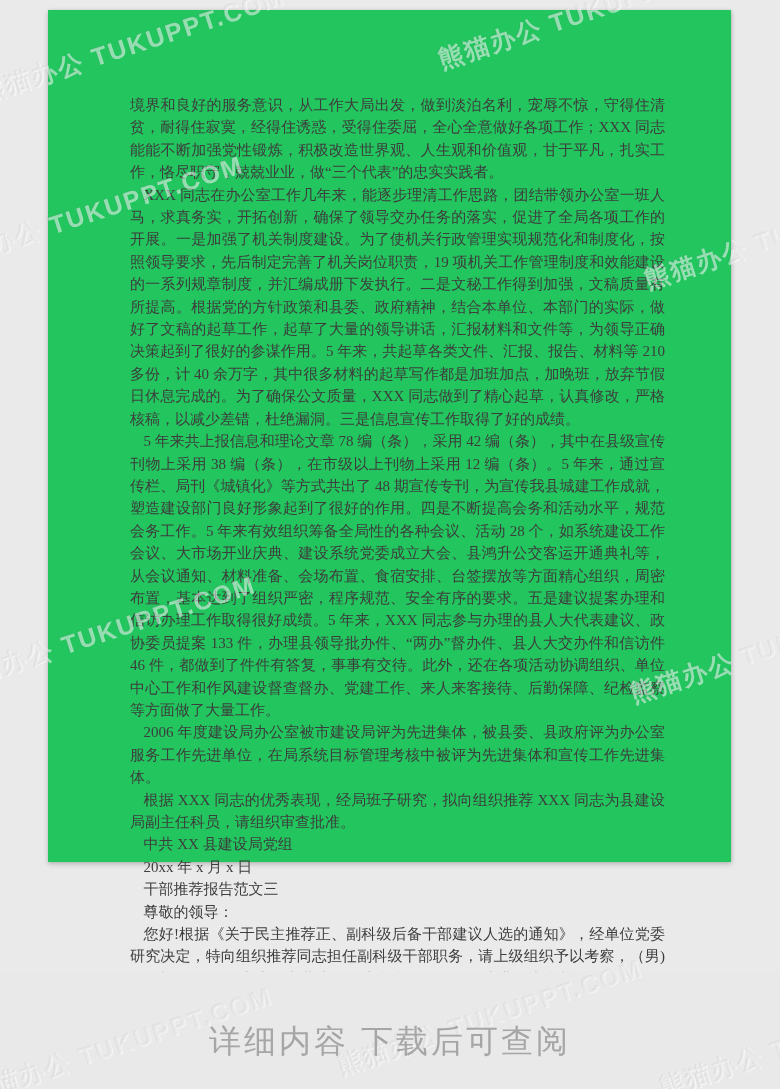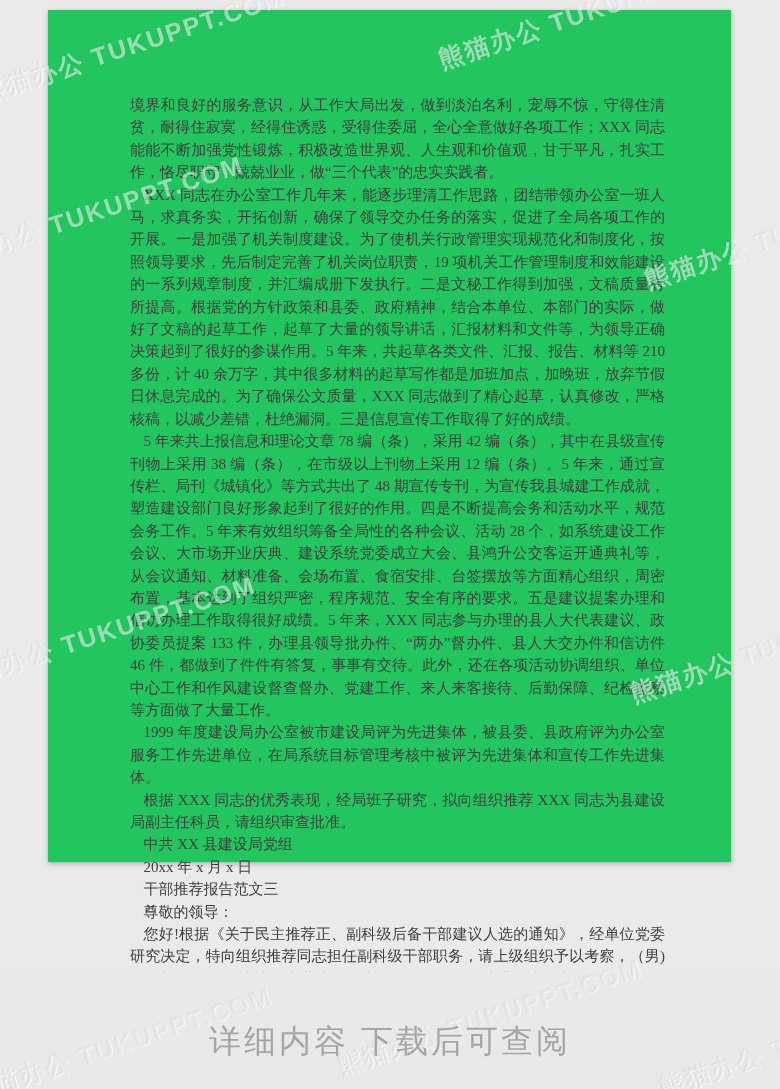--- a/index.html
+++ b/index.html
@@ -89,21 +89,21 @@
 </head>
 <body>
 
 <div class="canvas">
 
   <div class="doc-page">
     <div class="doc-text">
       <p class="para">境界和良好的服务意识，从工作大局出发，做到淡泊名利，宠辱不惊，守得住清贫，耐得住寂寞，经得住诱惑，受得住委屈，全心全意做好各项工作；XXX 同志能能不断加强党性锻炼，积极改造世界观、人生观和价值观，甘于平凡，扎实工作，恪尽职守，兢兢业业，做“三个代表”的忠实实践者。</p>
       <p class="para indent">XXX 同志在办公室工作几年来，能逐步理清工作思路，团结带领办公室一班人马，求真务实，开拓创新，确保了领导交办任务的落实，促进了全局各项工作的开展。一是加强了机关制度建设。为了使机关行政管理实现规范化和制度化，按照领导要求，先后制定完善了机关岗位职责，19 项机关工作管理制度和效能建设的一系列规章制度，并汇编成册下发执行。二是文秘工作得到加强，文稿质量有所提高。根据党的方针政策和县委、政府精神，结合本单位、本部门的实际，做好了文稿的起草工作，起草了大量的领导讲话，汇报材料和文件等，为领导正确决策起到了很好的参谋作用。5 年来，共起草各类文件、汇报、报告、材料等 210 多份，计 40 余万字，其中很多材料的起草写作都是加班加点，加晚班，放弃节假日休息完成的。为了确保公文质量，XXX 同志做到了精心起草，认真修改，严格核稿，以减少差错，杜绝漏洞。三是信息宣传工作取得了好的成绩。</p>
       <p class="para indent">5 年来共上报信息和理论文章 78 编（条），采用 42 编（条），其中在县级宣传刊物上采用 38 编（条），在市级以上刊物上采用 12 编（条）。5 年来，通过宣传栏、局刊《城镇化》等方式共出了 48 期宣传专刊，为宣传我县城建工作成就，塑造建设部门良好形象起到了很好的作用。四是不断提高会务和活动水平，规范会务工作。5 年来有效组织筹备全局性的各种会议、活动 28 个，如系统建设工作会议、大市场开业庆典、建设系统党委成立大会、县鸿升公交客运开通典礼等，从会议通知、材料准备、会场布置、食宿安排、台签摆放等方面精心组织，周密布置，基本达到了组织严密，程序规范、安全有序的要求。五是建议提案办理和信访办理工作取得很好成绩。5 年来，XXX 同志参与办理的县人大代表建议、政协委员提案 133 件，办理县领导批办件、“两办”督办件、县人大交办件和信访件 46 件，都做到了件件有答复，事事有交待。此外，还在各项活动协调组织、单位中心工作和作风建设督查督办、党建工作、来人来客接待、后勤保障、纪检监察等方面做了大量工作。</p>
-      <p class="para indent">1999 年度建设局办公室被市建设局评为先进集体，被县委、县政府评为办公室服务工作先进单位，在局系统目标管理考核中被评为先进集体和宣传工作先进集体。</p>
+      <p class="para indent">2006 年度建设局办公室被市建设局评为先进集体，被县委、县政府评为办公室服务工作先进单位，在局系统目标管理考核中被评为先进集体和宣传工作先进集体。</p>
       <p class="para indent">根据 XXX 同志的优秀表现，经局班子研究，拟向组织推荐 XXX 同志为县建设局副主任科员，请组织审查批准。</p>
       <p class="para indent">中共 XX 县建设局党组</p>
       <p class="para indent">20xx 年 x 月 x 日</p>
       <p class="para indent">干部推荐报告范文三</p>
       <p class="para indent">尊敬的领导：</p>
       <p class="para indent">您好!根据《关于民主推荐正、副科级后备干部建议人选的通知》，经单位党委研究决定，特向组织推荐同志担任副科级干部职务，请上级组织予以考察，（男)女，族，19 年月出生，中共党员，大学学历，年 7 月毕业于大学并分配到工作，先后从事工作，现任单位财务主管。在单位工作已有年了，在这年中，每一次岗位的变动，他都能愉快的接受和适应，也都能在短时间内掌握岗位须具备的基本技能，及时调整自己的工作思路并积极付诸行为，顺利的完成岗位所需的角色转换。踏踏实实，认认真真的完成岗位赋予的各项职责及上级交办的各项</p>
     </div>
   </div>
 
   <div class="bottom-strip"></div>

